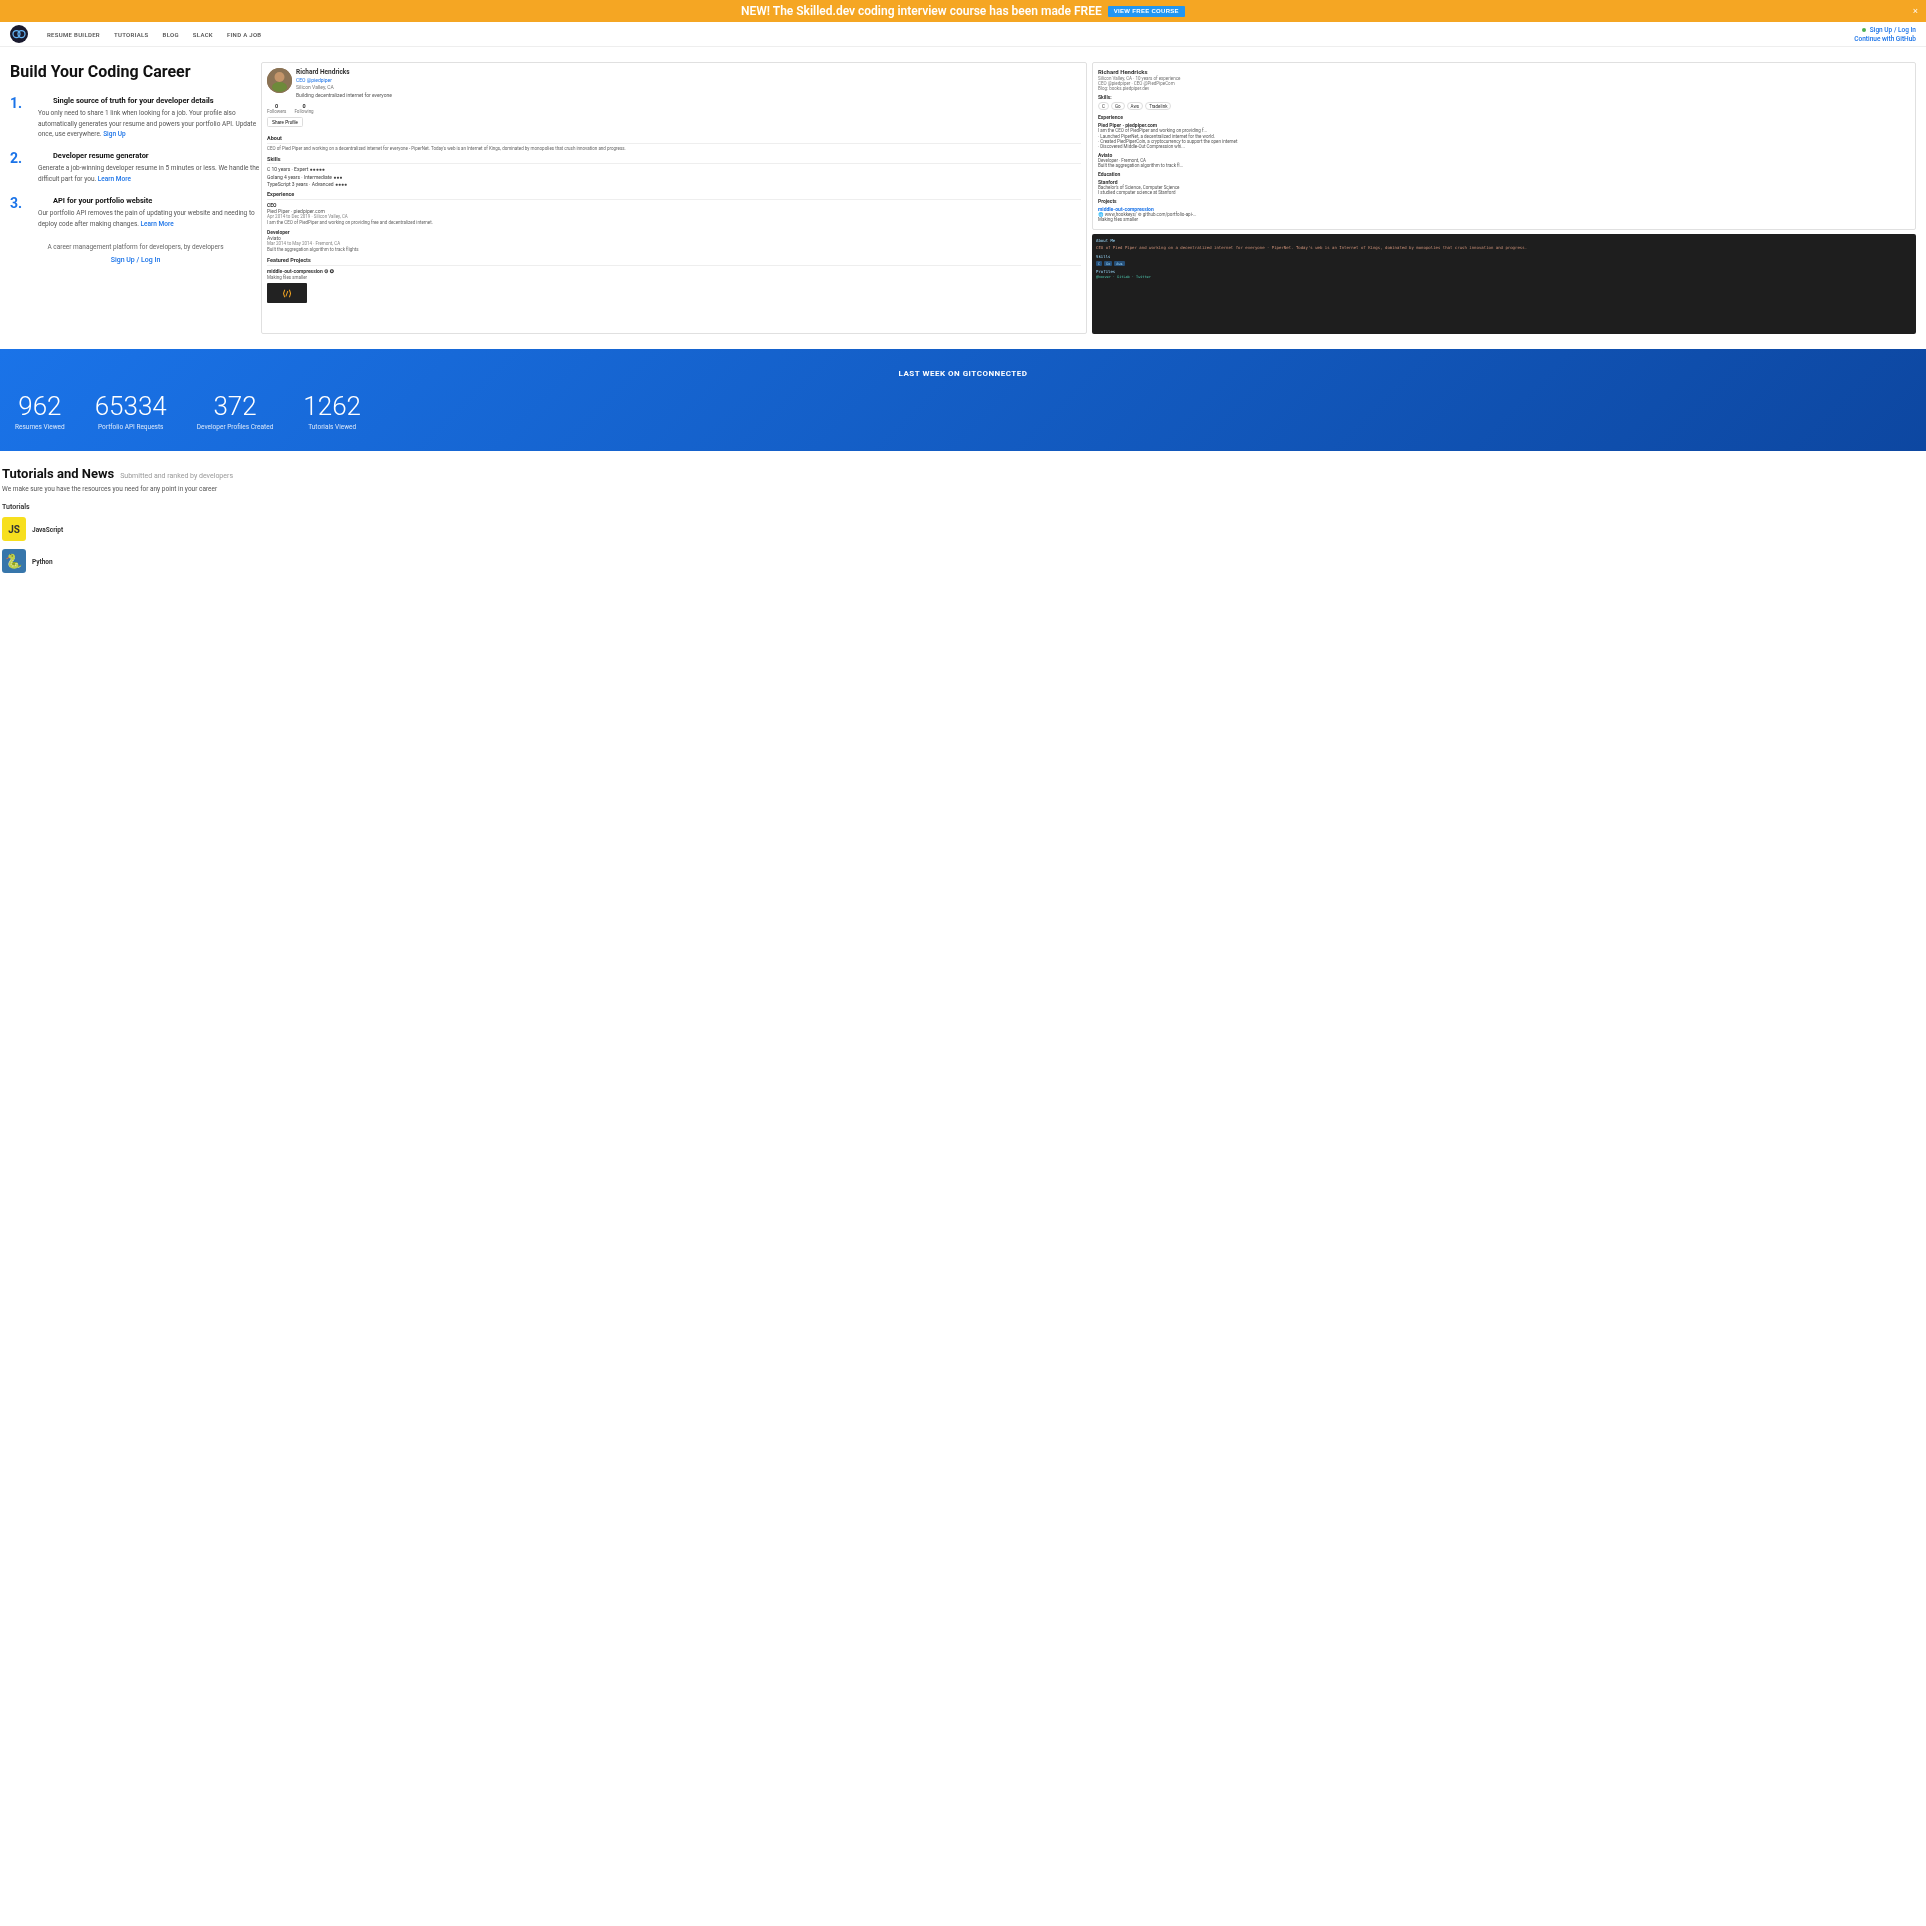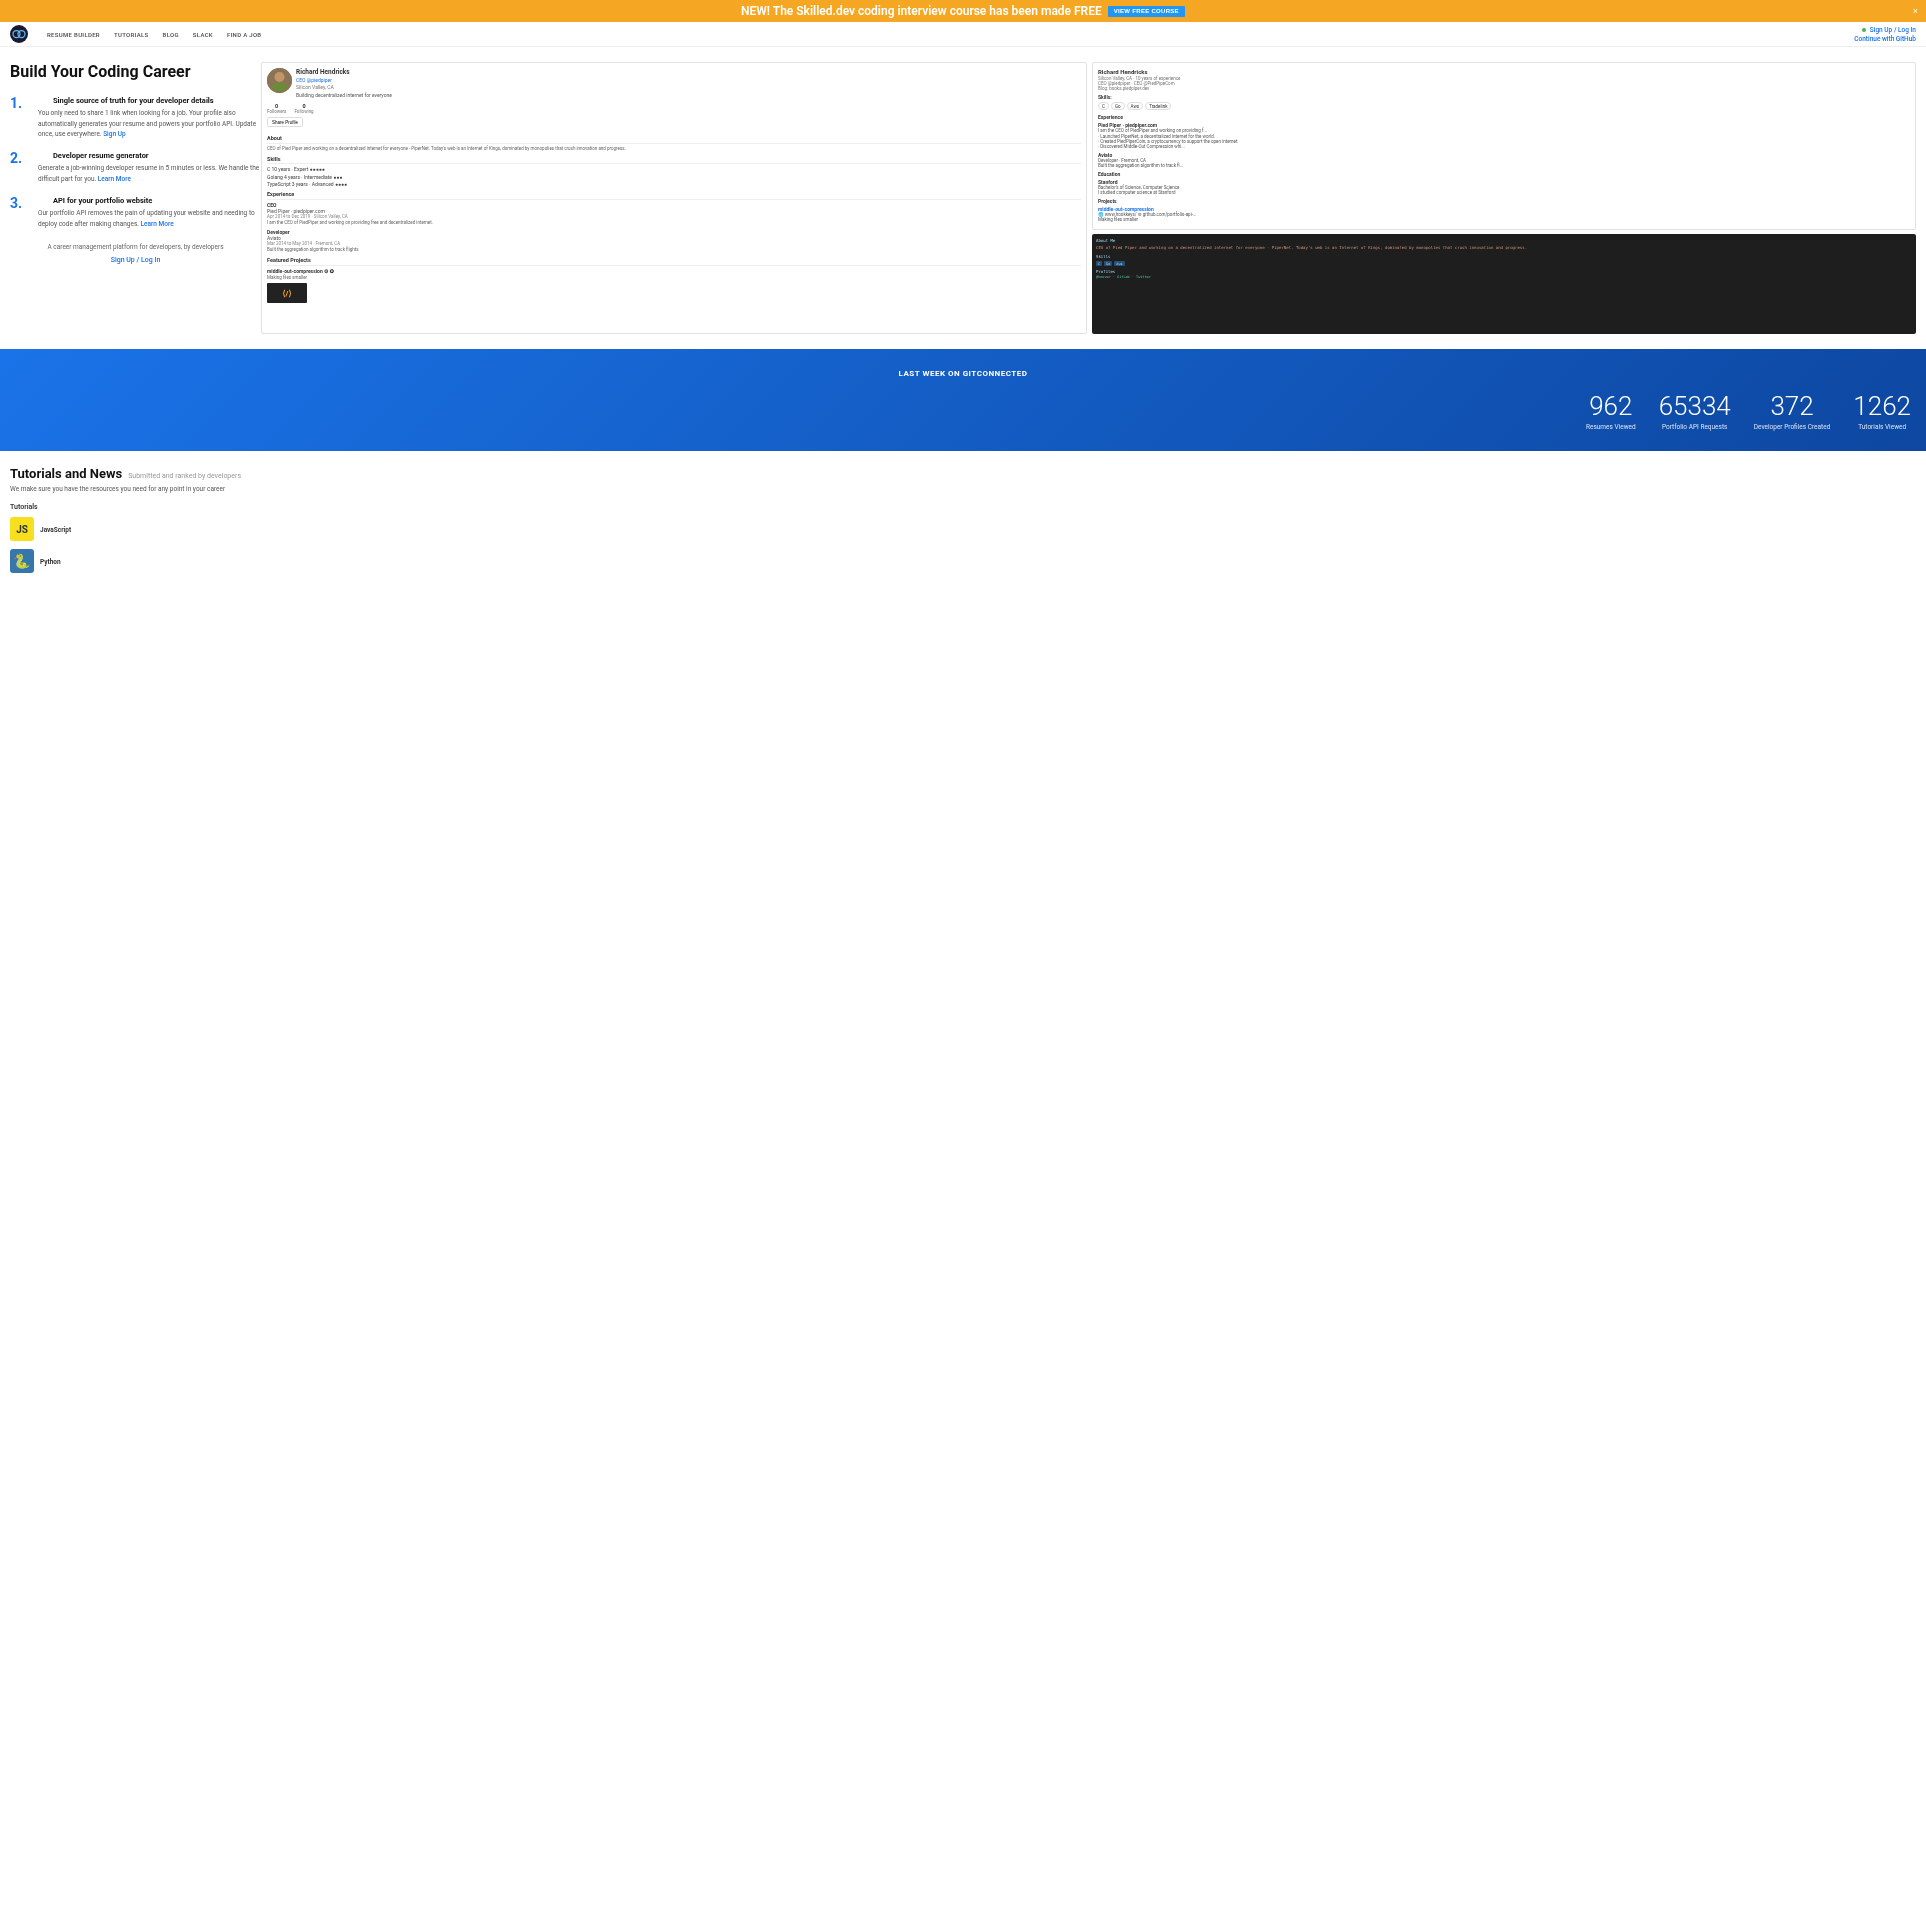--- a/index.html
+++ b/index.html
@@ -246,40 +246,40 @@
     }
     .stats-title {
       color: #fff;
       font-size: 8px;
       font-weight: 700;
       letter-spacing: 0.5px;
       margin-bottom: 15px;
     }
     .stats-grid {
       display: flex;
-      justify-content: flex-end;
-      gap: 23px;
+      justify-content: flex-start;
+      gap: 30px;
       flex-wrap: wrap;
     }
     .stat-block { text-align: center; }
     .stat-big-num {
       font-size: 26px;
       font-weight: 300;
       color: #fff;
       line-height: 1;
       margin-bottom: 4px;
     }
     .stat-big-label {
       color: rgba(255,255,255,0.85);
       font-size: 6.5px;
     }
 
     
     .tutorials-section {
-      padding: 15px 10px;
+      padding: 15px 2px;
     }
     .tutorials-header {
       display: flex;
       align-items: baseline;
       gap: 6px;
       margin-bottom: 4px;
     }
     .tutorials-title {
       font-size: 13px;
       font-weight: 700;

